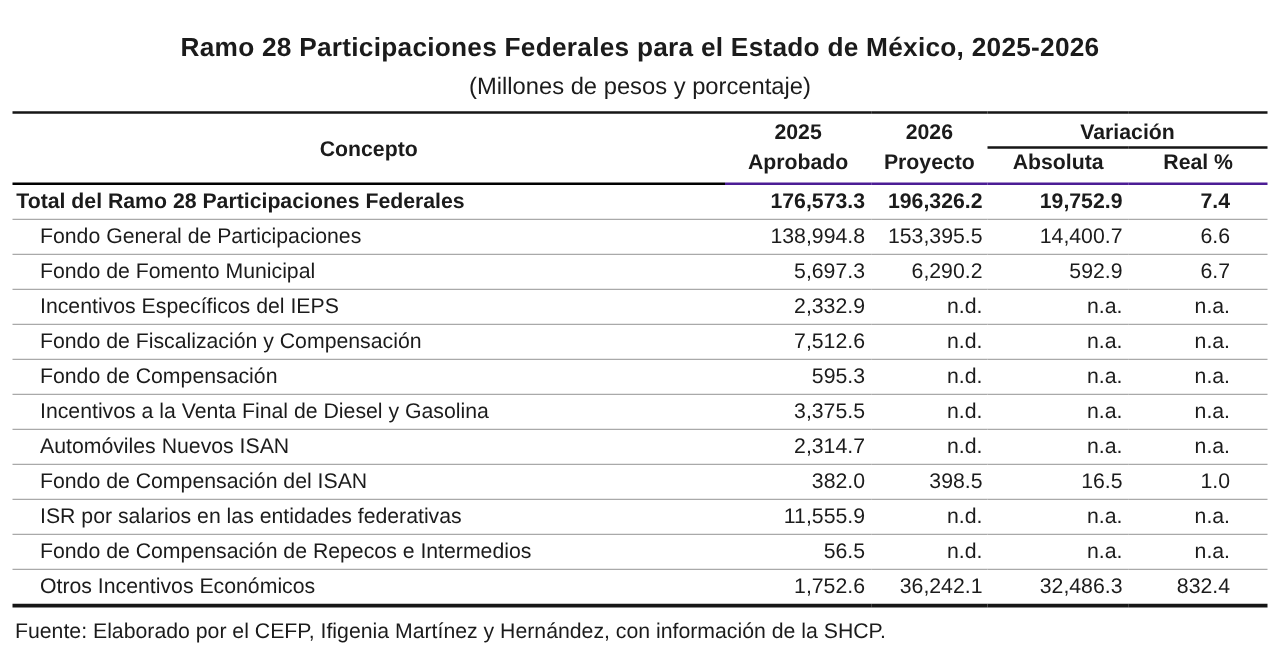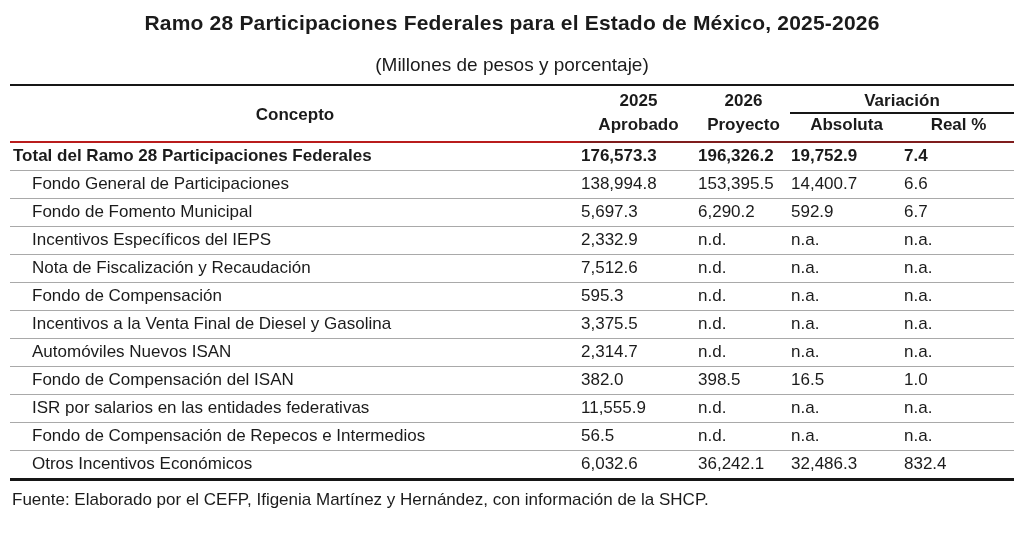--- a/index.html
+++ b/index.html
@@ -9,34 +9,34 @@
     width: 1024px;
     height: 536px;
     overflow: hidden;
     font-family: "Liberation Sans", "DejaVu Sans", sans-serif;
     color: #1b1b1b;
   }
   .page {
     width: 1024px;
     height: 536px;
     box-sizing: border-box;
-    padding-top: 10px;
+    padding-top: 26px;
   }
   .title {
     text-align: center;
     font-size: 21px;
     font-weight: bold;
     letter-spacing: 0.2px;
     line-height: 1.2;
   }
   .subtitle {
     text-align: center;
     font-size: 19px;
     font-weight: normal;
-    margin-top: 19px;
+    margin-top: 8px;
     line-height: 1.2;
   }
   table.main {
     margin: 7px 10px 0 10px;
     width: 1004px;
     border-collapse: collapse;
     table-layout: fixed;
     border-top: 2px solid #161616;
     border-bottom: 3px solid #161616;
   }
@@ -50,36 +50,36 @@
     font-size: 17px;
     font-weight: bold;
     text-align: center;
     padding: 0;
     vertical-align: middle;
   }
   thead tr.hrow1 th { padding-top: 4px; height: 22px; }
   thead tr.hrow2 th { padding-bottom: 4px; height: 23px; }
   th.concepto-head { vertical-align: middle; }
   th.variacion-head { border-bottom: 2px solid #161616; }
-  thead tr.hrow2 th { border-bottom: 2px solid #7f1d1d; }
-  th.concepto-head { border-bottom: 2px solid #b91c1c; }
+  thead tr.hrow2 th { border-bottom: 2px solid #4c1d95; }
+  th.concepto-head { border-bottom: 2px solid #000000; }
 
   tbody td {
     font-size: 17px;
     padding-top: 3px;
     padding-bottom: 3px;
     height: 21px;
     white-space: nowrap;
     overflow: hidden;
   }
   tbody tr:not(:last-child) td { border-bottom: 1px solid #a9a9a9; }
   tbody tr.total td { font-weight: bold; }
   td.td-concepto { text-align: left; padding-left: 22px; }
   tbody tr.total td.td-concepto { padding-left: 3px; }
-  td.td-num { text-align: left; }
+  td.td-num { text-align: right; }
   td.c-2025 { padding-right: 5px; }
   td.c-2026 { padding-right: 4px; }
   td.c-abs  { padding-right: 5px; }
   td.c-real { padding-right: 30px; }
 
   .footnotes {
     margin: 7px 10px 0 12px;
     font-size: 17px;
     line-height: 1.42;
   }
@@ -139,21 +139,21 @@
           <td class="td-num c-real">6.7</td>
         </tr>
         <tr>
           <td class="td-concepto">Incentivos Específicos del IEPS</td>
           <td class="td-num c-2025">2,332.9</td>
           <td class="td-num c-2026">n.d.</td>
           <td class="td-num c-abs">n.a.</td>
           <td class="td-num c-real">n.a.</td>
         </tr>
         <tr>
-          <td class="td-concepto">Nota de Fiscalización y Recaudación</td>
+          <td class="td-concepto">Fondo de Fiscalización y Compensación</td>
           <td class="td-num c-2025">7,512.6</td>
           <td class="td-num c-2026">n.d.</td>
           <td class="td-num c-abs">n.a.</td>
           <td class="td-num c-real">n.a.</td>
         </tr>
         <tr>
           <td class="td-concepto">Fondo de Compensación</td>
           <td class="td-num c-2025">595.3</td>
           <td class="td-num c-2026">n.d.</td>
           <td class="td-num c-abs">n.a.</td>
@@ -189,21 +189,21 @@
         </tr>
         <tr>
           <td class="td-concepto">Fondo de Compensación de Repecos e Intermedios</td>
           <td class="td-num c-2025">56.5</td>
           <td class="td-num c-2026">n.d.</td>
           <td class="td-num c-abs">n.a.</td>
           <td class="td-num c-real">n.a.</td>
         </tr>
         <tr>
           <td class="td-concepto">Otros Incentivos Económicos</td>
-          <td class="td-num c-2025">6,032.6</td>
+          <td class="td-num c-2025">1,752.6</td>
           <td class="td-num c-2026">36,242.1</td>
           <td class="td-num c-abs">32,486.3</td>
           <td class="td-num c-real">832.4</td>
         </tr>
       </tbody>
   </table>
 
   <div class="footnotes">
     <div>Fuente: Elaborado por el CEFP, Ifigenia Martínez y Hernández, con información de la SHCP.</div>
   </div>

